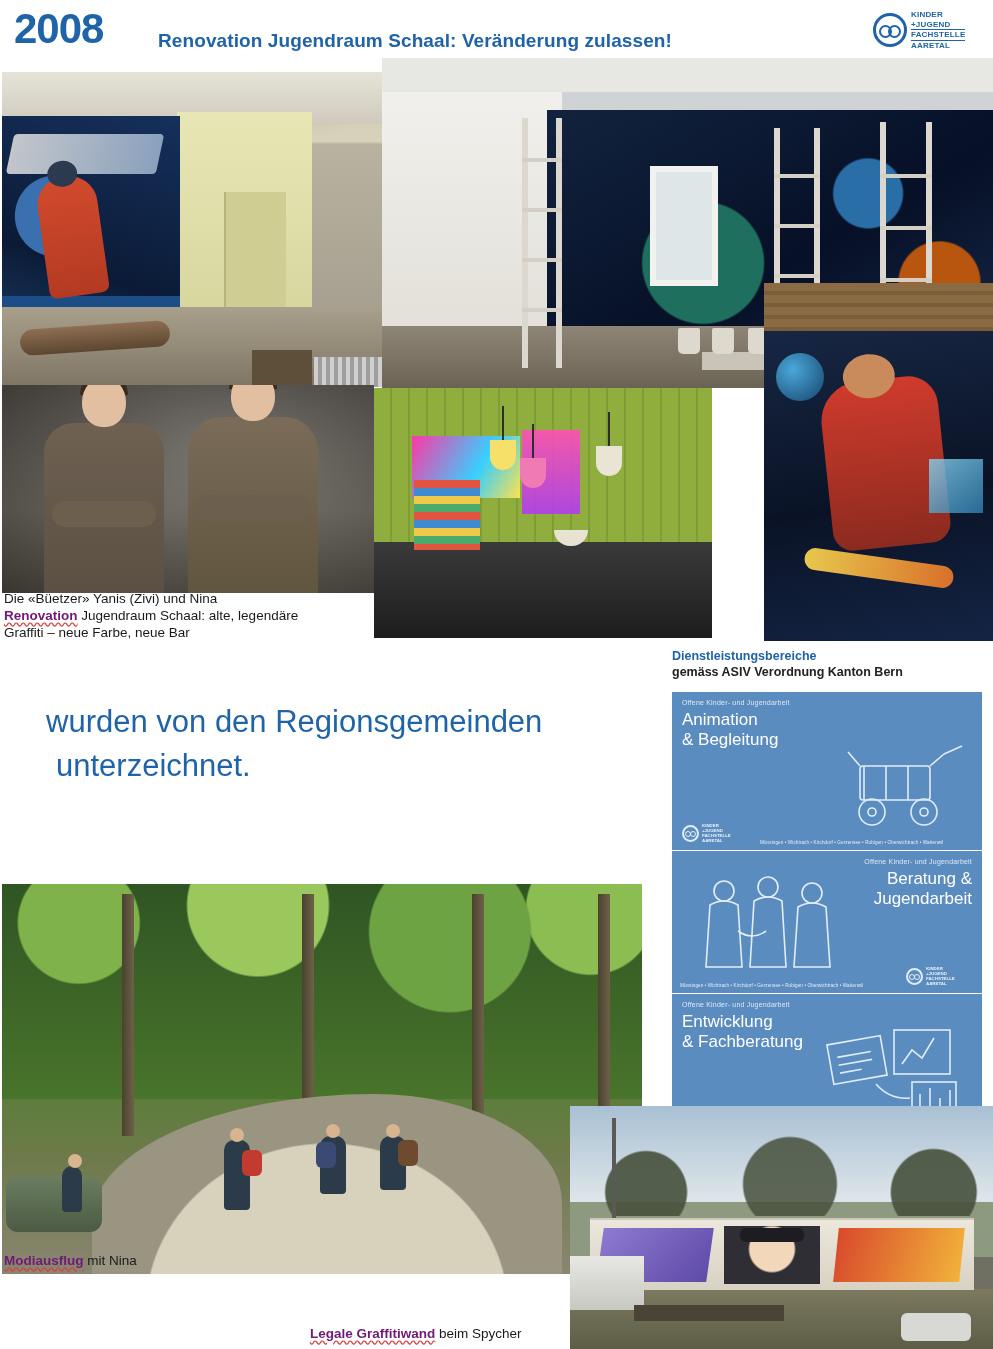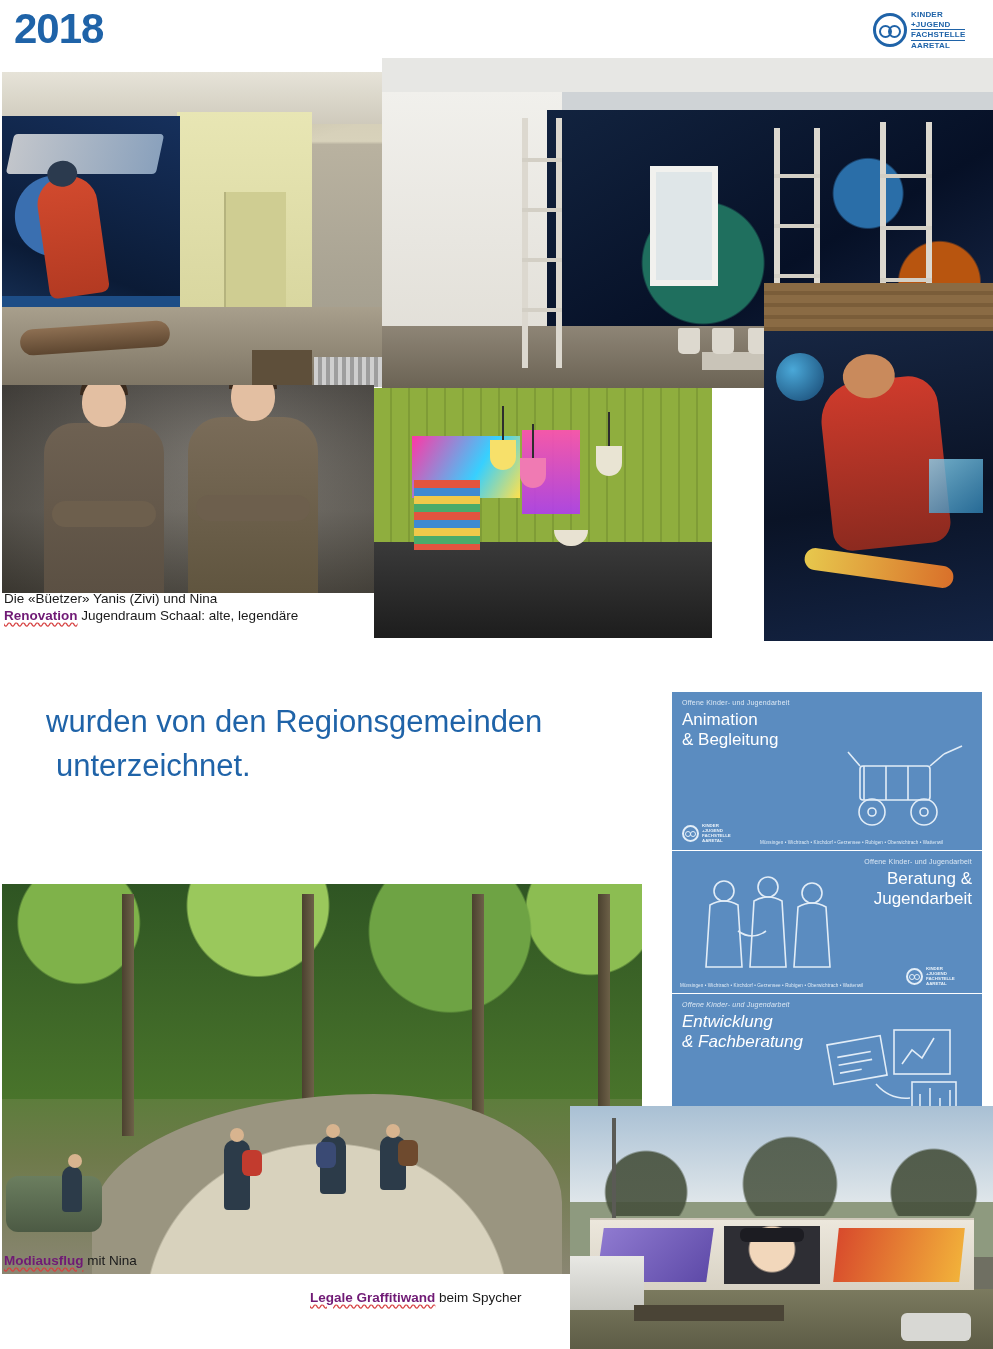--- a/index.html
+++ b/index.html
@@ -240,21 +240,21 @@
   .asiv-card {
     position: absolute;
     left: 672px;
     width: 310px;
     background: #5b8cc0;
     color: #ffffff;
     overflow: hidden;
   }
   #asiv-1 { top: 692px; height: 158px; }
   #asiv-2 { top: 851px; height: 142px; }
-  #asiv-3 { top: 994px; height: 144px; font-style: italic; }
+  #asiv-3 { top: 994px; height: 144px; }
   .asiv-card .tiny {
     position: absolute; left: 10px; top: 7px;
     font-size: 7px; letter-spacing: .2px; color: #dce8f4;
   }
   .asiv-card .ttl {
     position: absolute; left: 10px; top: 18px;
     font-size: 17px; line-height: 20px; color: #ffffff;
   }
   .asiv-card.right .tiny { left: auto; right: 10px; text-align: right; }
   .asiv-card.right .ttl { left: auto; right: 10px; text-align: right; }
@@ -330,28 +330,29 @@
   #ph-wall .grass { position:absolute; left:0; bottom:0; width:100%; height:60px;
     background: linear-gradient(to bottom,#7b7a5f,#5d5c46); }
   #ph-wall .tent { position:absolute; left:0; top:150px; width:74px; height:54px;
     background: linear-gradient(to bottom,#e8e8e4,#c8c8c2); }
   #ph-wall .bench { position:absolute; left:64px; bottom:28px; width:150px; height:16px; background:#4a4436; }
   #ph-wall .car { position:absolute; right:22px; bottom:8px; width:70px; height:28px;
     background:#d8d8d4; border-radius:6px; }
 
   
   #cap-modi { left: 4px; top: 1252px; }
-  #cap-graffi { left: 310px; top: 1289px; }
+  #cap-graffi { left: 310px; top: 1325px; }
 </style>
 </head>
 <body>
 
 <div id="page">
 
-  <div class="year">2018</div>
+  <div class="year">2008</div>
+  <div class="header-title">Renovation Jugendraum Schaal: Veränderung zulassen!</div>
 
   <div class="logo">
     <div class="logo-mark"></div>
     <div class="logo-text">
       <div>KINDER</div>
       <div>+JUGEND</div>
       <div class="l2">FACHSTELLE</div>
       <div class="l3">AARETAL</div>
     </div>
   </div>
@@ -436,27 +437,32 @@
     <div class="wood"></div>
     <div class="planet"></div>
     <div class="skater"></div>
     <div class="board"></div>
     <div class="tagtext"></div>
   </div>
 
   <div class="caption" id="cap-buetzer">
     <div>Die «Büetzer» Yanis (Zivi) und Nina</div>
     <div><span class="kw">Renovation</span><span> Jugendraum Schaal: alte, legendäre</span></div>
+    <div>Graffiti – neue Farbe, neue Bar</div>
   </div>
 
   <div id="statement">
     <span class="l2">wurden von den Regionsgemeinden</span>
     <span class="l3">unterzeichnet.</span>
   </div>
 
+  <div id="asiv-title">
+    <div>Dienstleistungsbereiche</div>
+    <div class="sub">gemäss ASIV Verordnung Kanton Bern</div>
+  </div>
 
   <div class="asiv-card" id="asiv-1">
     <div class="tiny">Offene Kinder- und Jugendarbeit</div>
     <div class="ttl">
       <span>Animation</span><br>
       <span>&amp; Begleitung</span>
     </div>
     <svg class="asiv-art" width="150" height="100" viewBox="0 0 150 100">
       <g fill="none" stroke="#e9f2fa" stroke-width="1.6">
         <rect x="34" y="34" width="70" height="34" rx="3"></rect>

